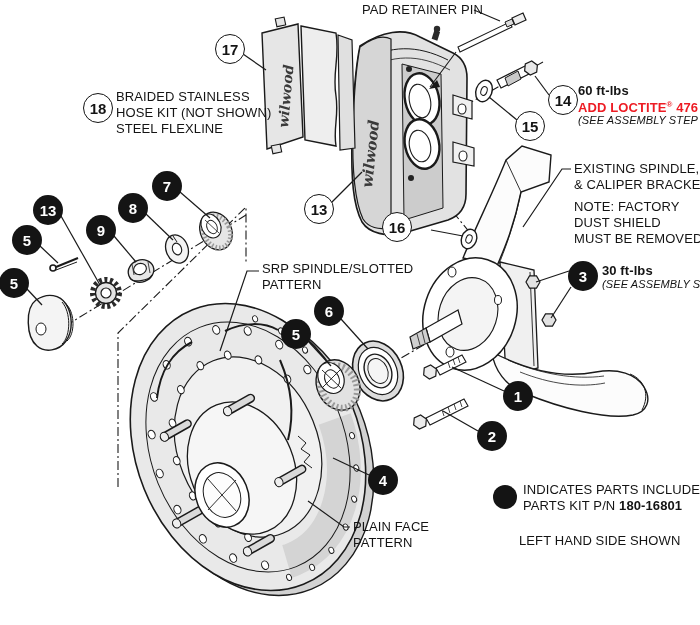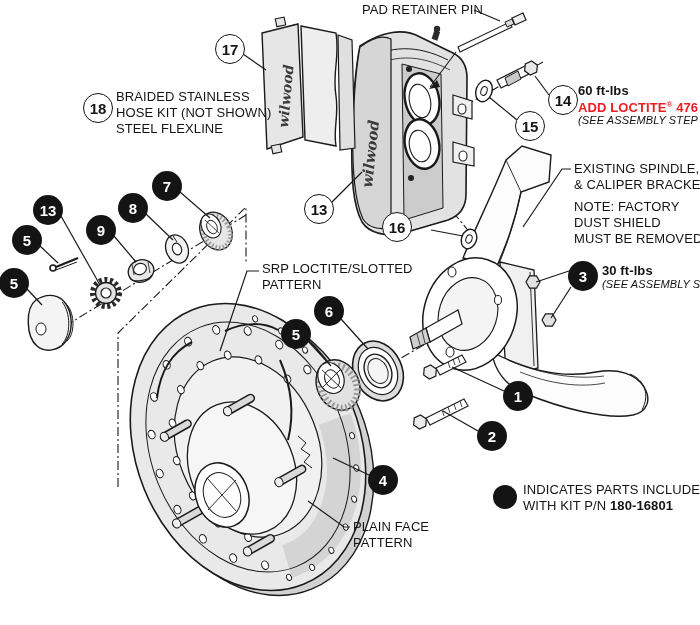--- a/index.html
+++ b/index.html
@@ -299,34 +299,35 @@
   <div>DUST SHIELD</div>
   <div>MUST BE REMOVED</div>
 </div>
 
 <div class="lbl tight" style="left:602px;top:264px">
   <div class="b">30 ft-lbs</div>
   <div class="i">(SEE ASSEMBLY STEP 1)</div>
 </div>
 
 <div class="lbl" style="left:262px;top:261px">
-  <div>SRP LOCTITE/SLOTTED</div>
+  <div>SRP SPINDLE/SLOTTED</div>
   <div>PATTERN</div>
 </div>
 
 <div class="lbl" style="left:353px;top:519px">
   <div>PLAIN FACE</div>
   <div>PATTERN</div>
 </div>
 
 <div class="dot" style="left:493px;top:485px"></div>
 <div class="lbl" style="left:523px;top:482px">
   <div>INDICATES PARTS INCLUDED</div>
-  <div><span>WITH KIT P/N</span> <span class="b">180-16801</span></div>
-</div>
+  <div><span>PARTS KIT P/N</span> <span class="b">180-16801</span></div>
+</div>
+<div class="lbl" style="left:519px;top:533px"><span>LEFT HAND SIDE SHOWN</span></div>
 
 <div class="co f" style="left:503px;top:381px">
       <span>1</span>
     </div>
 <div class="co f" style="left:477px;top:421px">
       <span>2</span>
     </div>
 <div class="co f" style="left:568px;top:261px">
       <span>3</span>
     </div>

